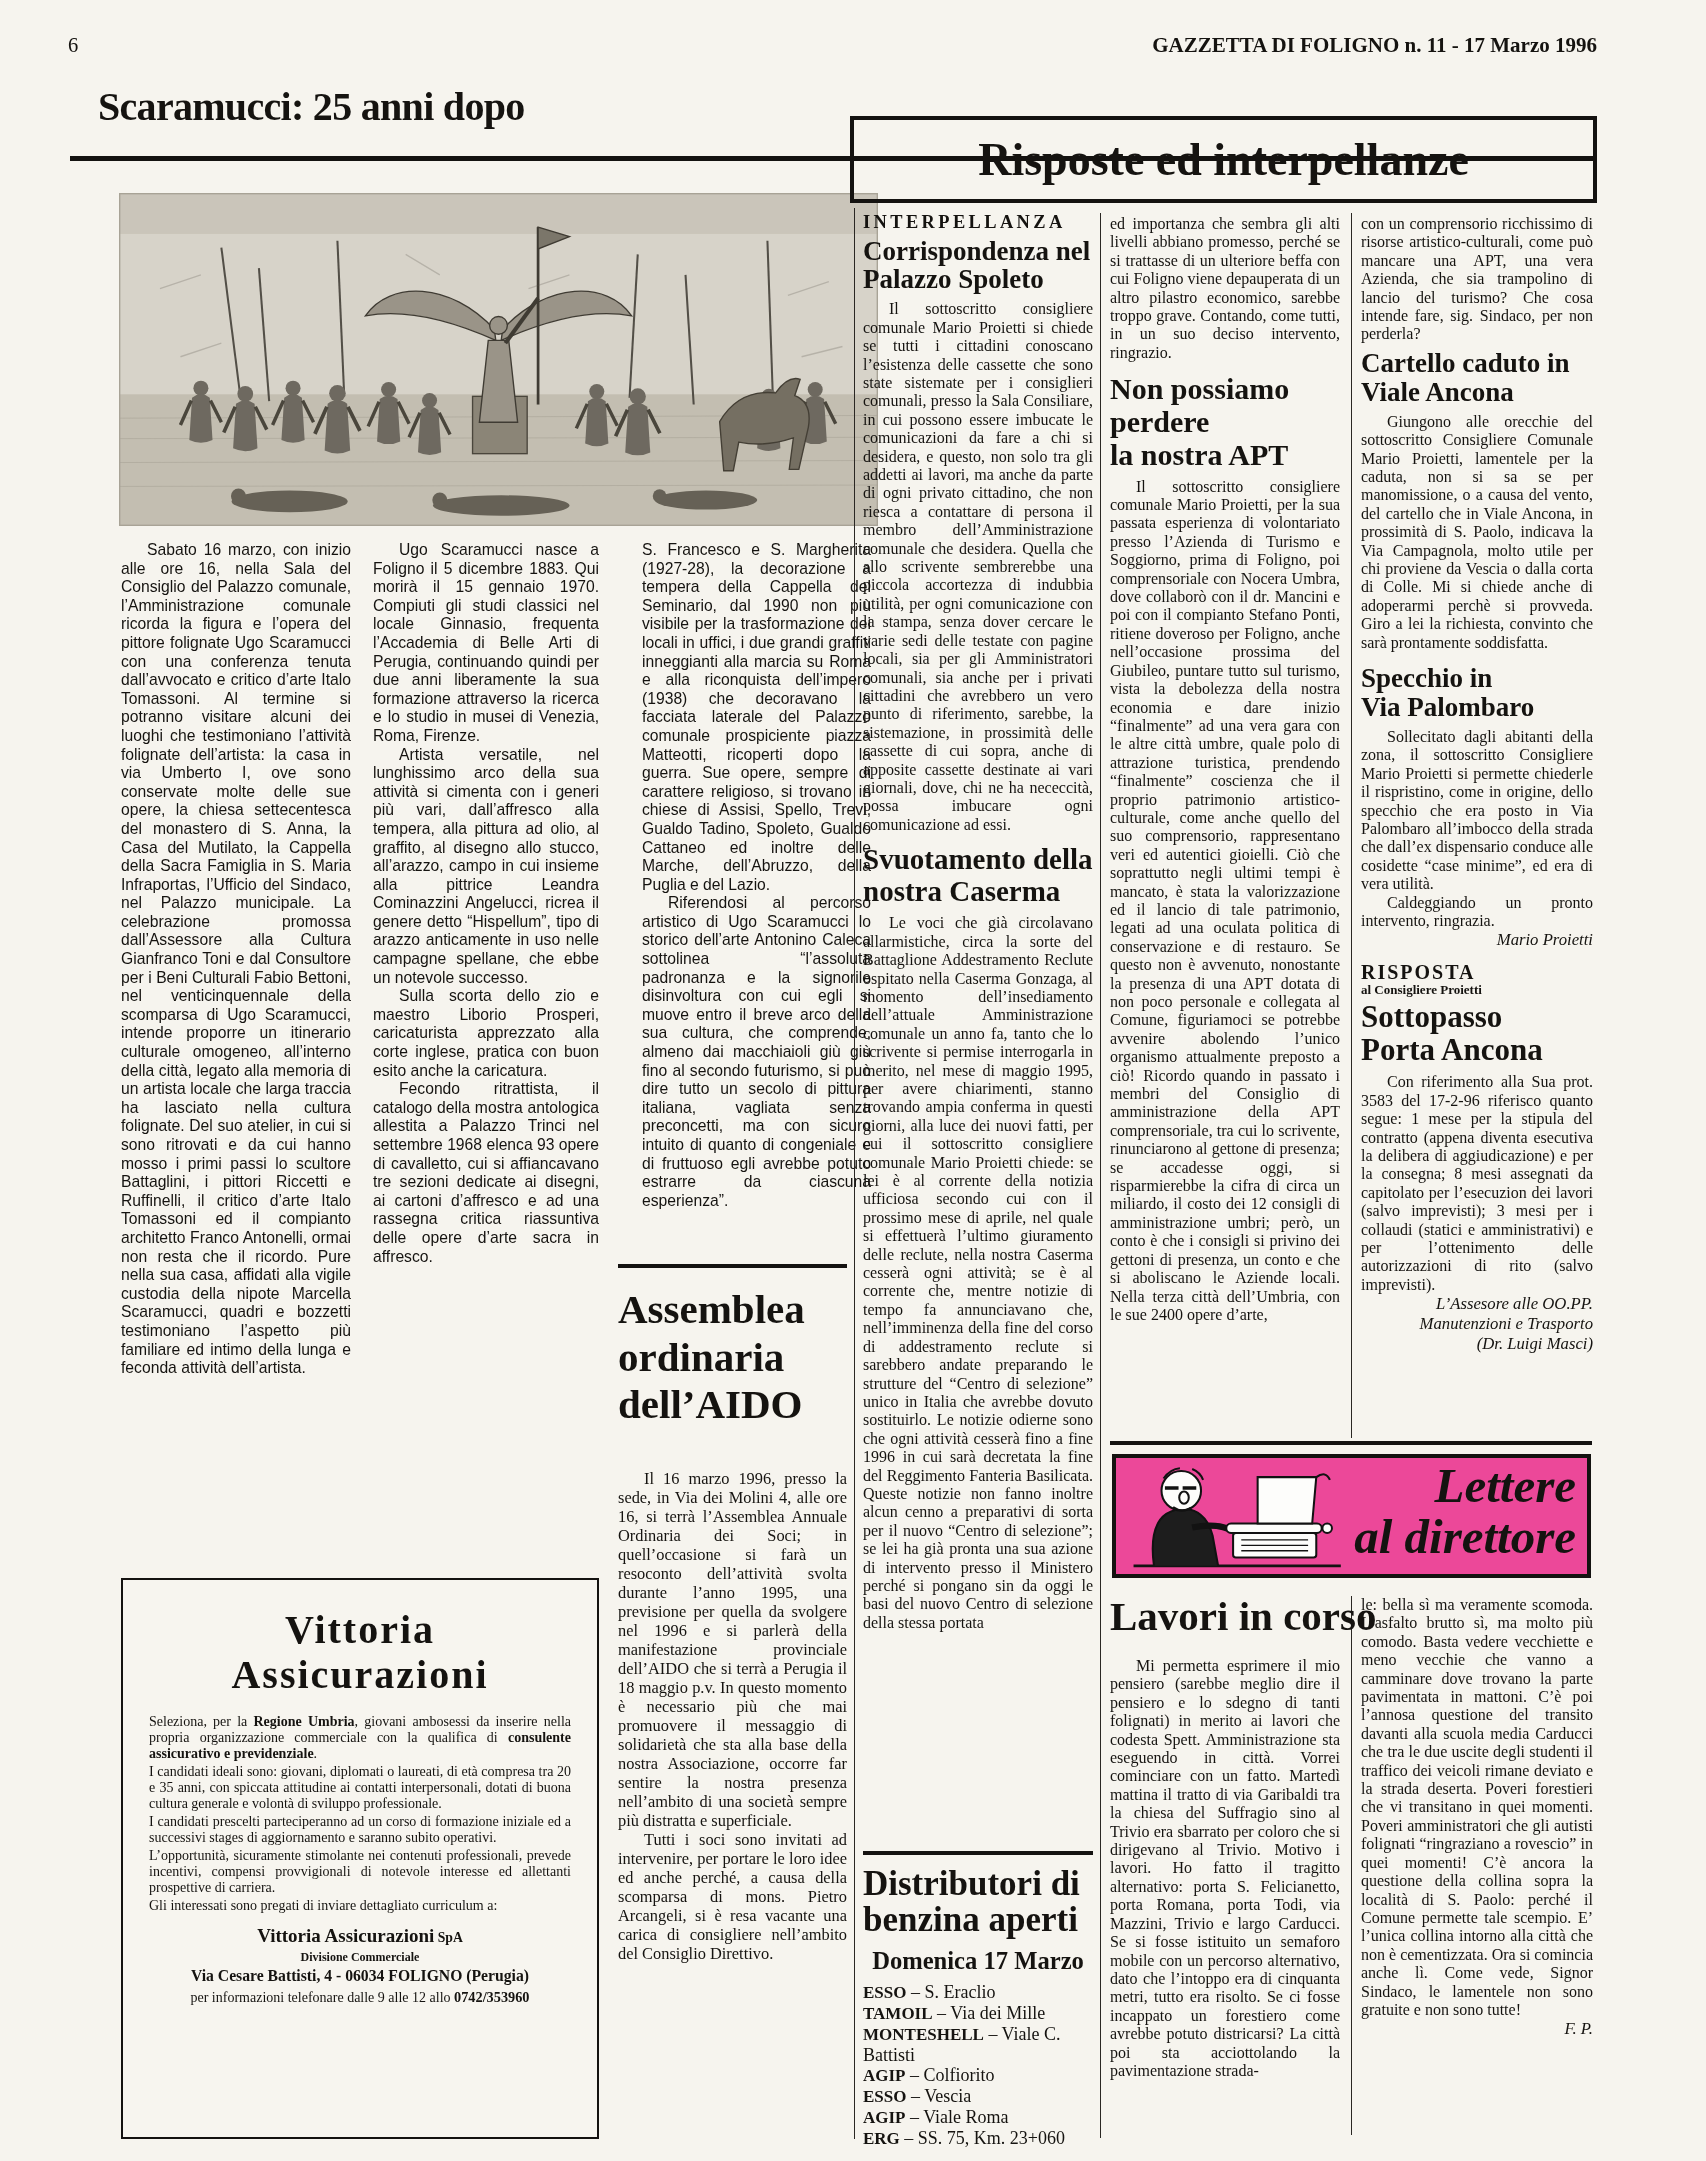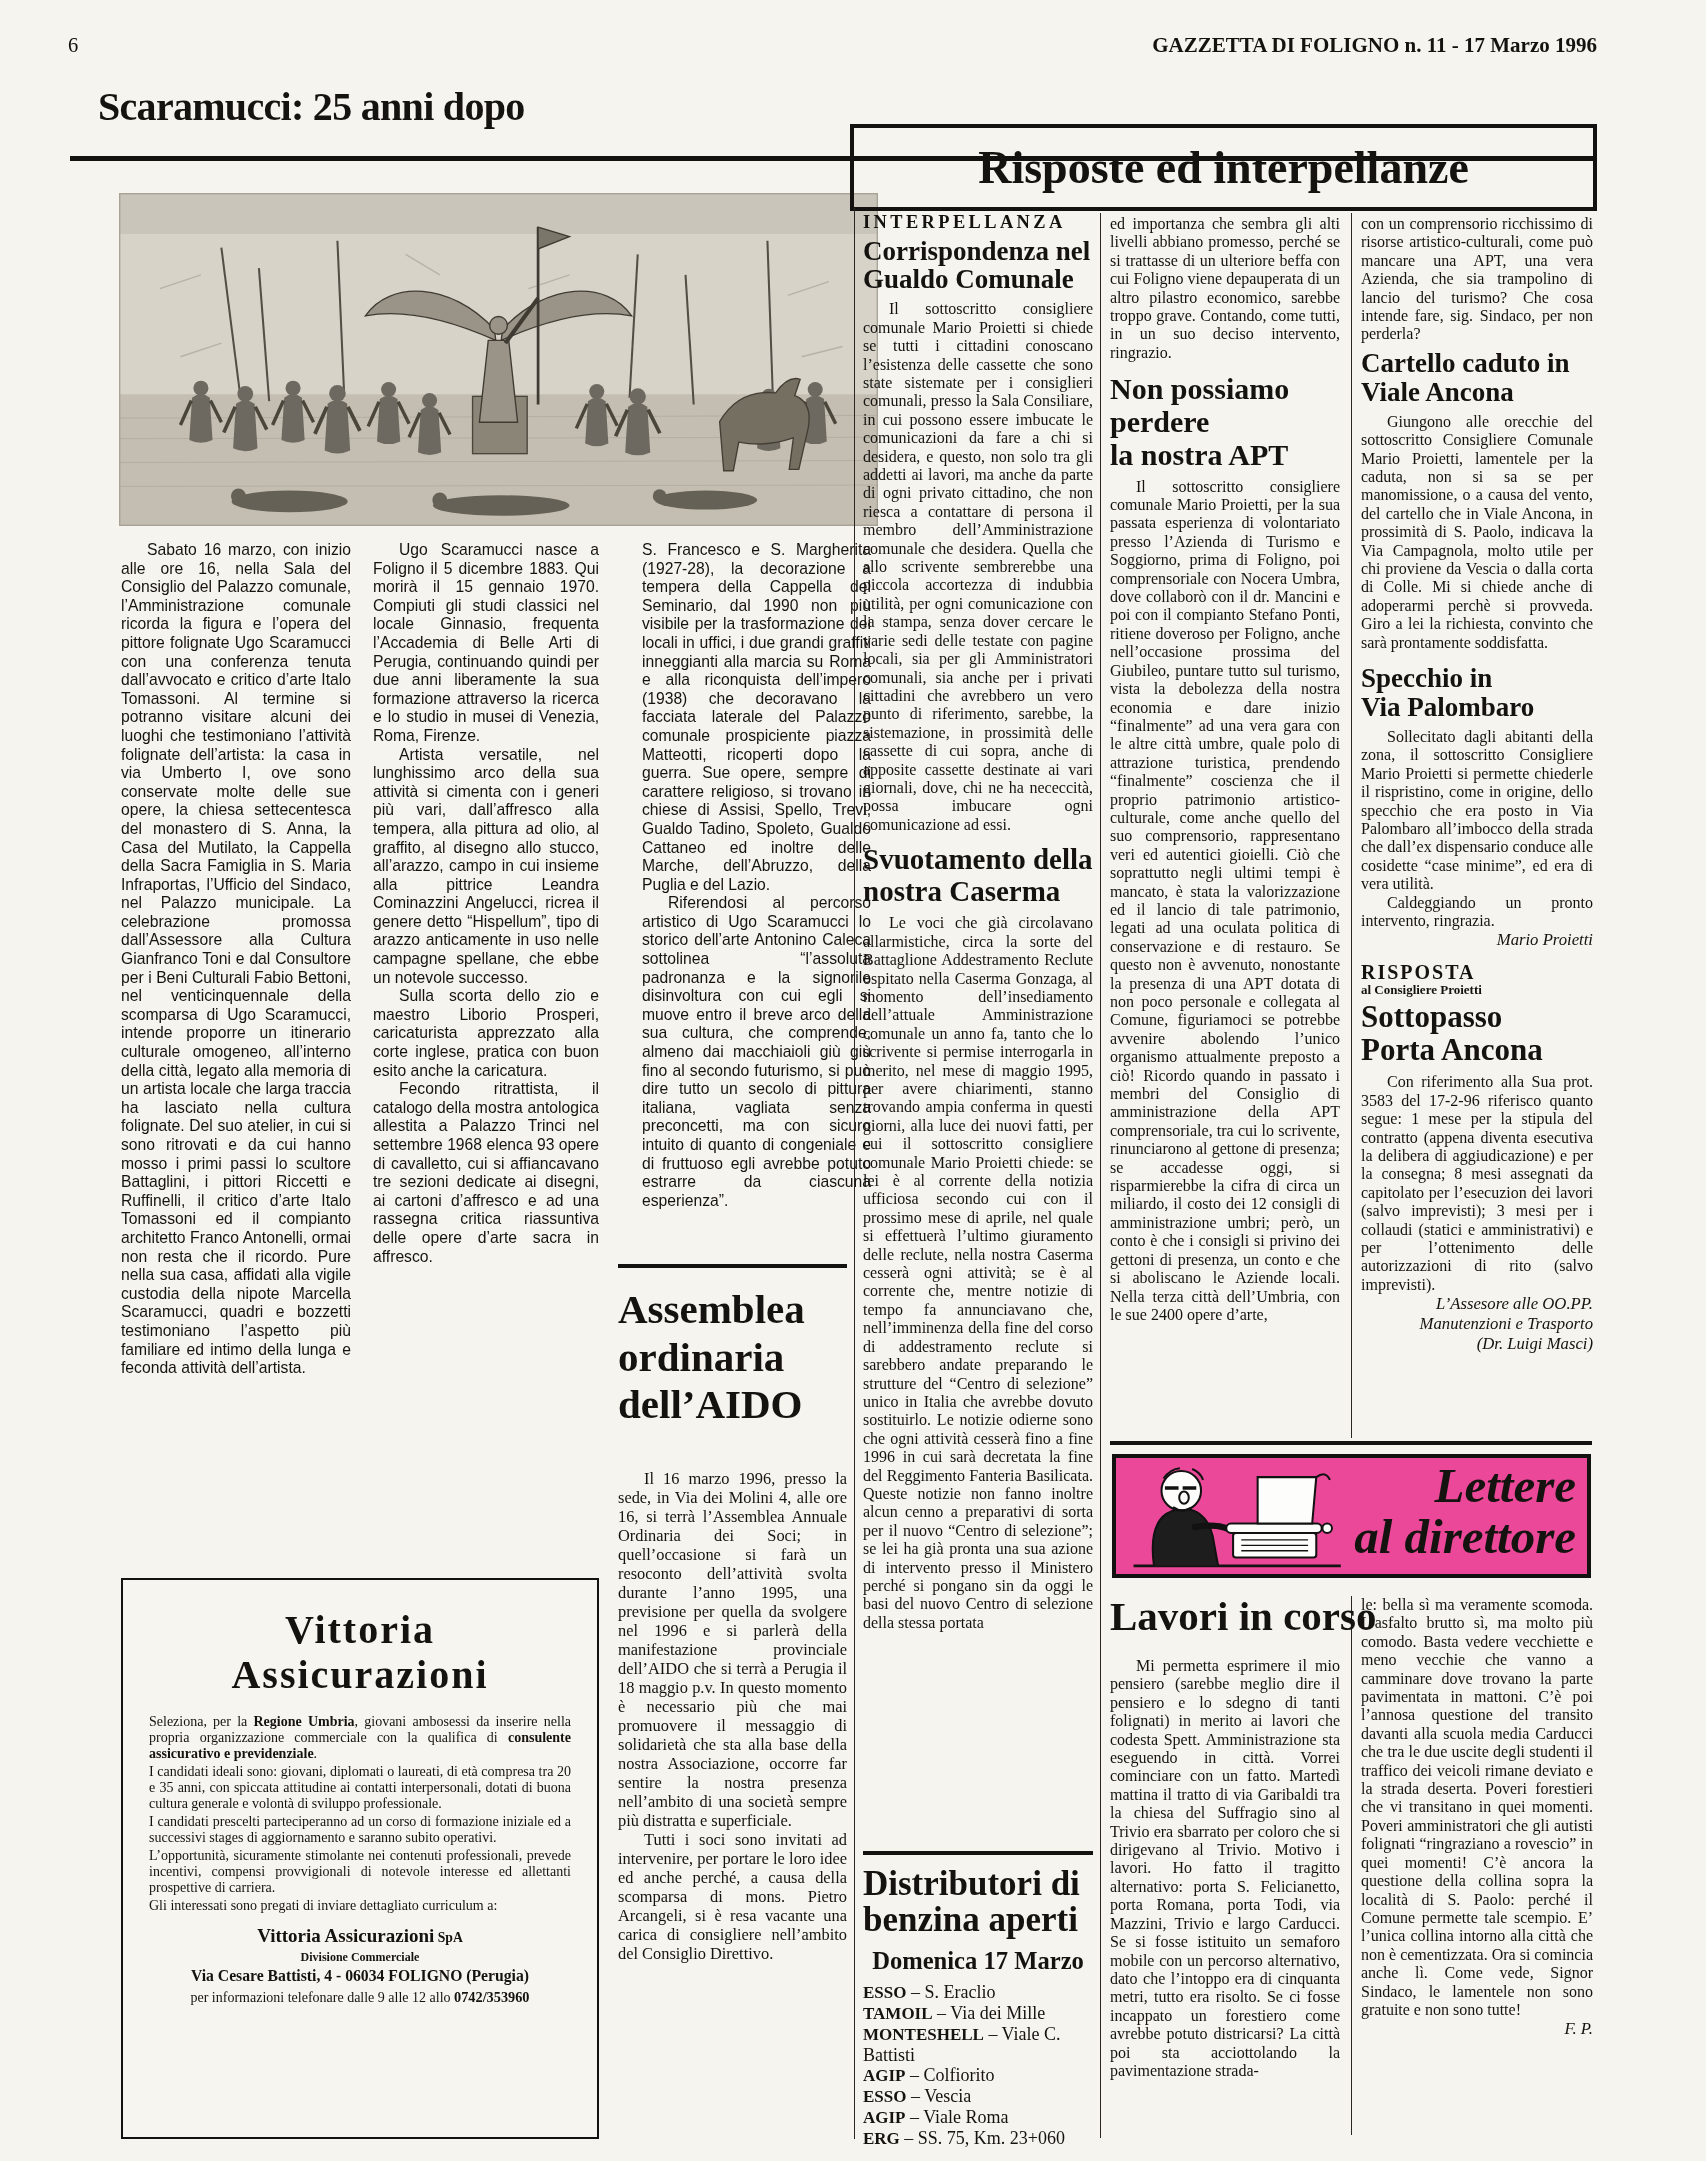--- a/index.html
+++ b/index.html
@@ -182,33 +182,33 @@
     <p>Gli interessati sono pregati di inviare dettagliato curriculum a:</p>
   </div>
   <div class="ad-center">
     <div><span class="ad-company">Vittoria Assicurazioni</span><span class="ad-company-suffix"> SpA</span></div>
     <div class="ad-division">Divisione Commerciale</div>
     <div class="ad-address">Via Cesare Battisti, 4 - 06034 FOLIGNO (Perugia)</div>
     <div class="ad-phone"><span>per informazioni telefonare dalle 9 alle 12 allo </span><b>0742/353960</b></div>
   </div>
 </div>
 
-<div class="abs boxed-banner" style="left:850px;top:124px;width:747px;height:87px;box-sizing:border-box;">
+<div class="abs boxed-banner" style="left:850px;top:116px;width:747px;height:87px;box-sizing:border-box;">
   <span>Risposte ed interpellanze</span>
 </div>
 
 <div class="abs vsep" style="left:854px;top:208px;height:1931px;"></div>
 <div class="abs vsep" style="left:1100px;top:213px;height:1925px;"></div>
 <div class="abs vsep" style="left:1351px;top:213px;height:1225px;"></div>
 <div class="abs vsep" style="left:1351px;top:1596px;height:539px;"></div>
 
 <div class="abs serif-col overflow-clip" style="left:863px;top:213px;width:230px;height:1633px;">
   <p class="kicker">INTERPELLANZA</p>
   <h3 class="colhead h-md">Corrispondenza nel
-Gualdo Comunale</h3>
+Palazzo Spoleto</h3>
   <p class="ind">Il sottoscritto consigliere comunale Mario Proietti si chiede se tutti i cittadini conoscano l’esistenza delle cassette che sono state sistemate per i consiglieri comunali, presso la Sala Consiliare, in cui possono essere imbucate le comunicazioni da fare a chi si desidera, e questo, non solo tra gli addetti ai lavori, ma anche da parte di ogni privato cittadino, che non riesca a contattare di persona il membro dell’Amministrazione comunale che desidera. Quella che allo scrivente sembrerebbe una piccola accortezza di indubbia utilità, per ogni comunicazione con la stampa, senza dover cercare le varie sedi delle testate con pagine locali, sia per gli Amministratori comunali, sia anche per i privati cittadini che avrebbero un vero punto di riferimento, sarebbe, la sistemazione, in prossimità delle cassette di cui sopra, anche di apposite cassette destinate ai vari giornali, dove, chi ne ha nececcità, possa imbucare ogni comunicazione ad essi.</p>
   <h3 class="colhead h-lg" style="font-size:29px;">Svuotamento della
 nostra Caserma</h3>
   <p class="ind">Le voci che già circolavano allarmistiche, circa la sorte del Battaglione Addestramento Reclute ospitato nella Caserma Gonzaga, al momento dell’insediamento dell’attuale Amministrazione comunale un anno fa, tanto che lo scrivente si permise interrogarla in merito, nel mese di maggio 1995, per avere chiarimenti, stanno trovando ampia conferma in questi giorni, alla luce dei nuovi fatti, per cui il sottoscritto consigliere comunale Mario Proietti chiede: se lei è al corrente della notizia ufficiosa secondo cui con il prossimo mese di aprile, nel quale si effettuerà l’ultimo giuramento delle reclute, nella nostra Caserma cesserà ogni attività; se è al corrente che, mentre notizie di tempo fa annunciavano che, nell’imminenza della fine del corso di addestramento reclute si sarebbero andate preparando le strutture del “Centro di selezione” unico in Italia che avrebbe dovuto sostituirlo. Le notizie odierne sono che ogni attività cesserà fino a fine 1996 in cui sarà decretata la fine del Reggimento Fanteria Basilicata. Queste notizie non fanno inoltre alcun cenno a preparativi di sorta per il nuovo “Centro di selezione”; se lei ha già pronta una sua azione di intervento presso il Ministero perché si pongano sin da oggi le basi del nuovo Centro di selezione della stessa portata</p>
 </div>
 <div class="abs rule" style="left:863px;top:1851px;width:230px;height:4.1px;"></div>
 <div class="abs" style="left:863px;top:1866px;width:230px;">
   <h3 class="colhead fuel-title">Distributori di
 benzina aperti</h3>
   <div class="fuel-sub">Domenica 17 Marzo</div>

